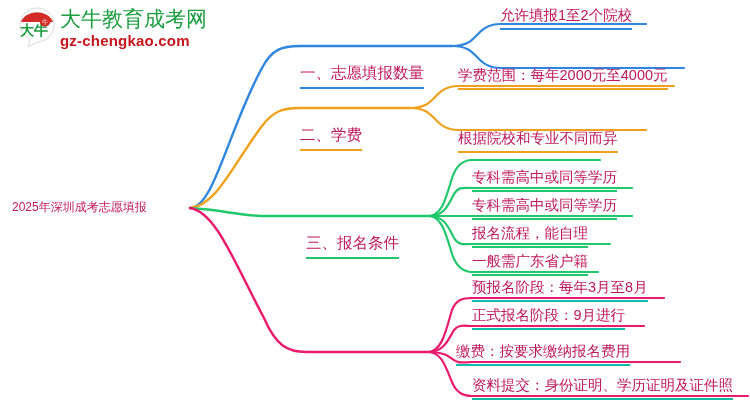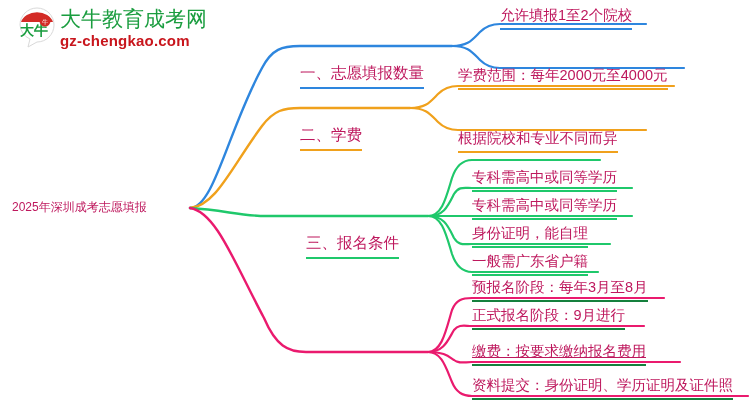--- a/index.html
+++ b/index.html
@@ -78,21 +78,21 @@
     padding-bottom: 3px;
     margin-top: 37px;
   }
   .node-leaf {
     font-size: 14.5px;
     padding-bottom: 3px;
   }
   .u-blue   { border-bottom: 2px solid #2e86de; }
   .u-orange { border-bottom: 2px solid #f0a11c; }
   .u-green  { border-bottom: 2px solid #1fc86b; }
-  .u-pink   { border-bottom: 2px solid #15803d; }
+  .u-pink   { border-bottom: 2px solid #14b8a6; }
 </style>
 </head>
 <body>
 
 <div id="mindmap-root">
 
   <svg width="750" height="410" viewBox="0 0 750 410" style="position:absolute;left:0;top:0;">
 
     <path d="M190,208 C 214,208 228,130 262,68 C 272,49 282,46 300,46 L 452,46" fill="none" stroke="#2e86de" stroke-width="2.4" stroke-linecap="round"></path>
     <path d="M190,208 C 216,206 232,166 262,126 C 274,110 284,108 300,108 L 410,108" fill="none" stroke="#f0a11c" stroke-width="2.4" stroke-linecap="round"></path>
@@ -138,21 +138,21 @@
   <div class="node node-branch u-blue" style="left:300px; top:26px;">一、志愿填报数量</div>
   <div class="node node-leaf u-blue" style="left:500px; top:6px;">允许填报1至2个院校</div>
 
   <div class="node node-branch u-orange" style="left:300px; top:88px;">二、学费</div>
   <div class="node node-leaf u-orange" style="left:458px; top:66px;">学费范围：每年2000元至4000元</div>
   <div class="node node-leaf u-orange" style="left:458px; top:110px;margin-top:19px;">根据院校和专业不同而异</div>
 
   <div class="node node-branch u-green" style="left:306px; top:196px;">三、报名条件</div>
   <div class="node node-leaf u-green" style="left:472px; top:168px;">专科需高中或同等学历</div>
   <div class="node node-leaf u-green" style="left:472px; top:196px;">专科需高中或同等学历</div>
-  <div class="node node-leaf u-green" style="left:472px; top:224px;">身份证明，能自理</div>
+  <div class="node node-leaf u-green" style="left:472px; top:224px;">报名流程，能自理</div>
   <div class="node node-leaf u-green" style="left:472px; top:252px;">一般需广东省户籍</div>
 
   <div class="node node-leaf u-pink" style="left:472px; top:278px;">预报名阶段：每年3月至8月</div>
   <div class="node node-leaf u-pink" style="left:472px; top:306px;">正式报名阶段：9月进行</div>
-  <div class="node node-leaf u-pink" style="left:472px; top:342px;text-decoration:underline;">缴费：按要求缴纳报名费用</div>
+  <div class="node node-leaf u-pink" style="left:456px; top:342px;">缴费：按要求缴纳报名费用</div>
   <div class="node node-leaf u-pink" style="left:472px; top:376px;">资料提交：身份证明、学历证明及证件照</div>
 
 </div>
 
 </body></html>

